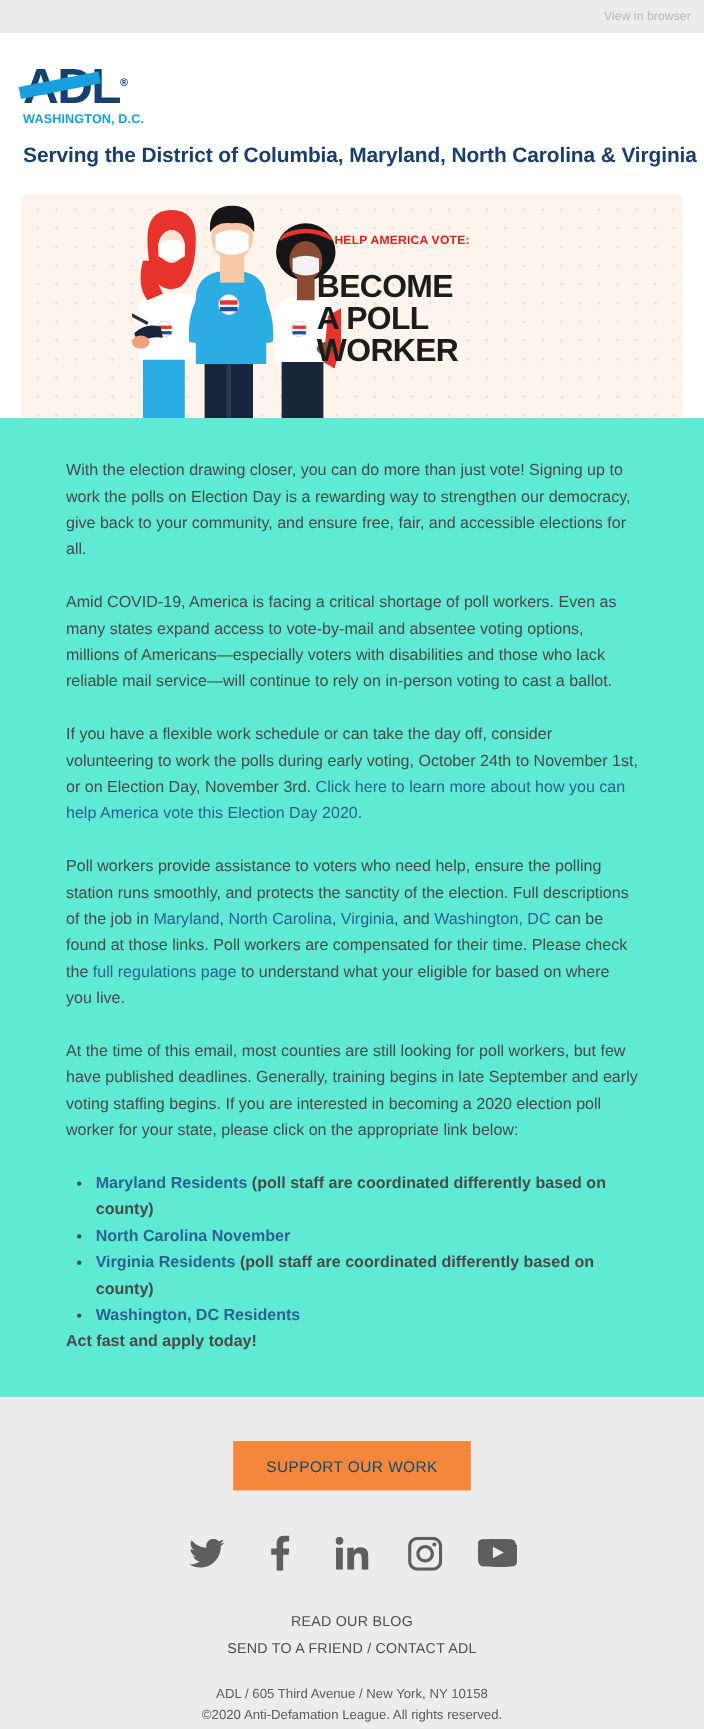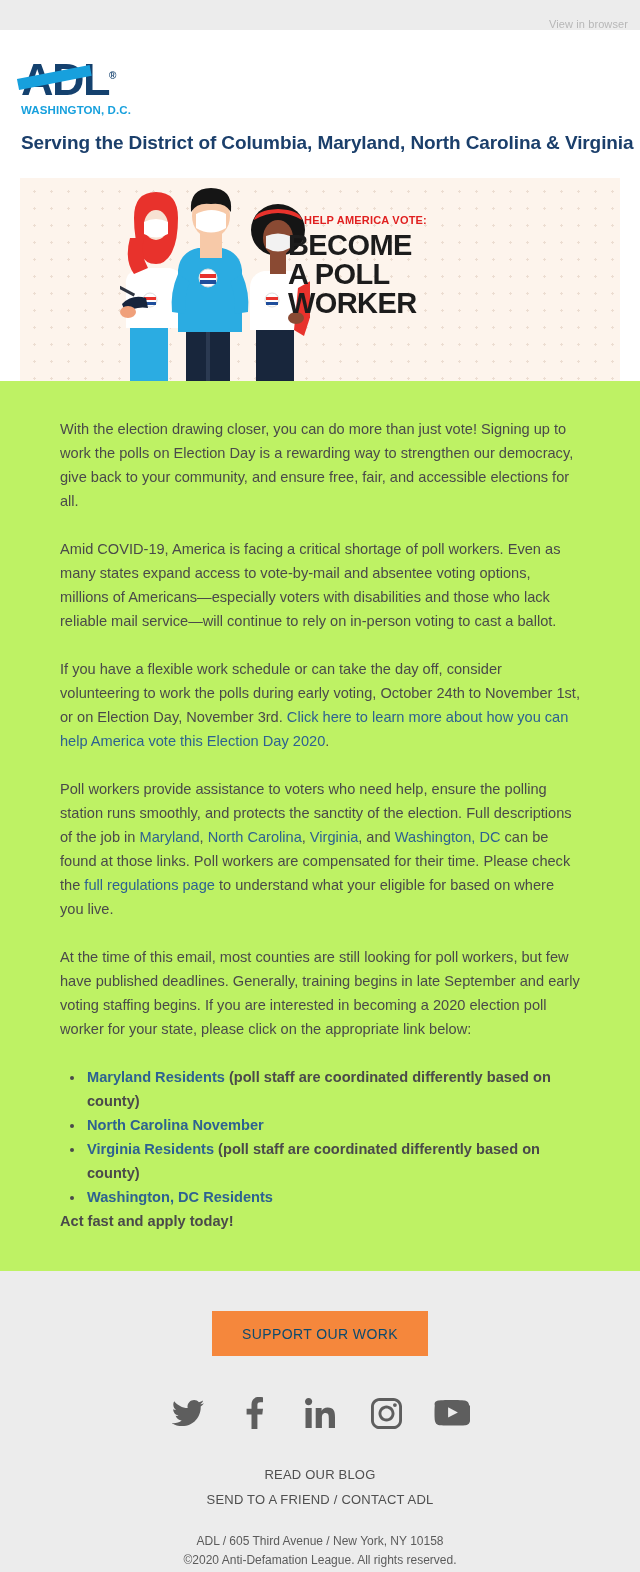--- a/index.html
+++ b/index.html
@@ -9,21 +9,21 @@
     background: #ffffff;
     font-family: "Liberation Sans", sans-serif;
     -webkit-font-smoothing: antialiased;
   }
 
   
   .preheader {
     height: 30px;
     background: #ececec;
     display: flex;
-    align-items: flex-end;
+    align-items: center;
     justify-content: flex-end;
     padding-right: 12px;
   }
   .preheader-link {
     font-size: 11px;
     color: #b7b7b7;
     text-decoration: none;
     letter-spacing: .1px;
   }
 
@@ -98,34 +98,34 @@
     position: absolute;
     left: 268px;
     top: 36px;
     width: 300px;
   }
   .hero-kicker {
     font-size: 11px;
     font-weight: bold;
     color: #e02020;
     letter-spacing: .2px;
-    margin-bottom: 5px;
+    margin-bottom: 22px;
     padding-left: 16px;
   }
   .hero-title {
     font-size: 29px;
     line-height: 29px;
     font-weight: bold;
     color: #1c1c1c;
     letter-spacing: -.6px;
   }
 
   
   .content {
-    background: #bef264;
+    background: #5eead4;
     padding: 36px 60px 38px 60px;
   }
   .content p {
     margin: 0 0 24px 0;
     font-size: 14.6px;
     line-height: 24px;
     color: #4a4a4a;
   }
   .content p:last-of-type { margin-bottom: 0; }
   a.inline-link {

